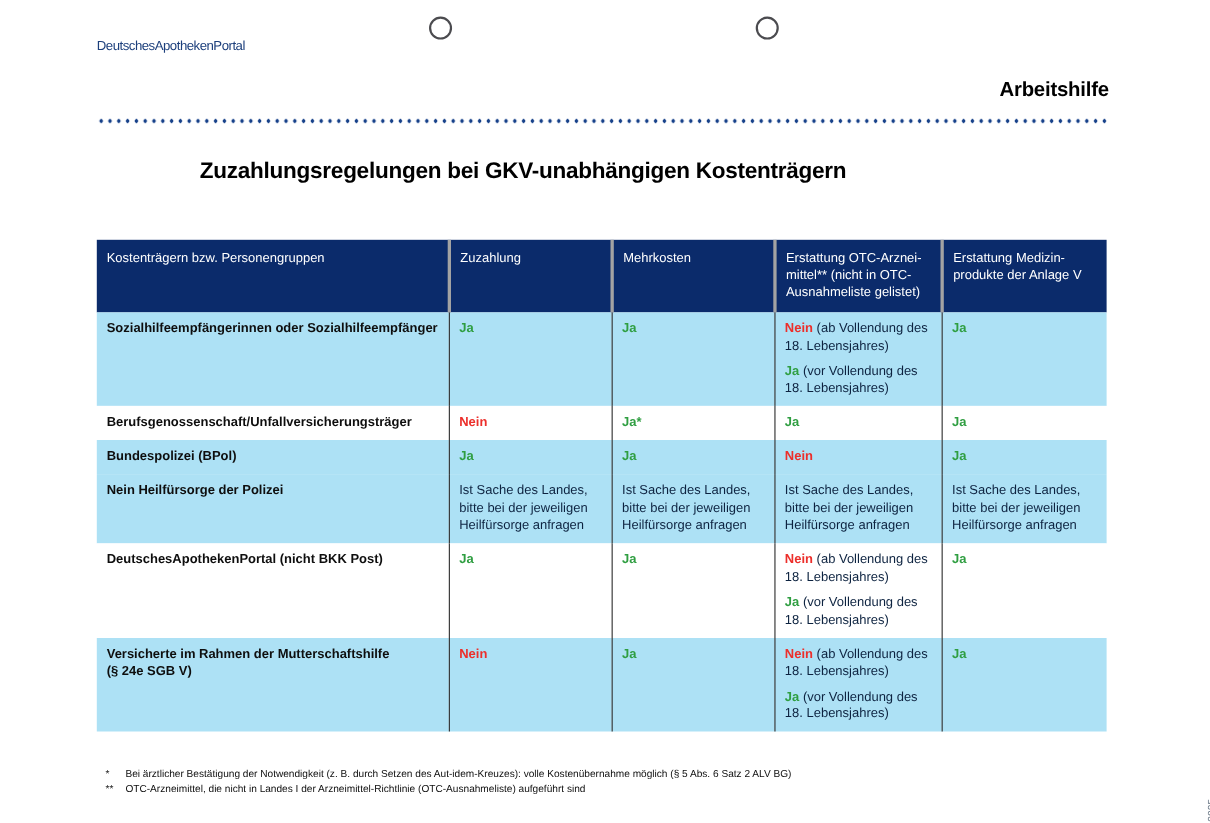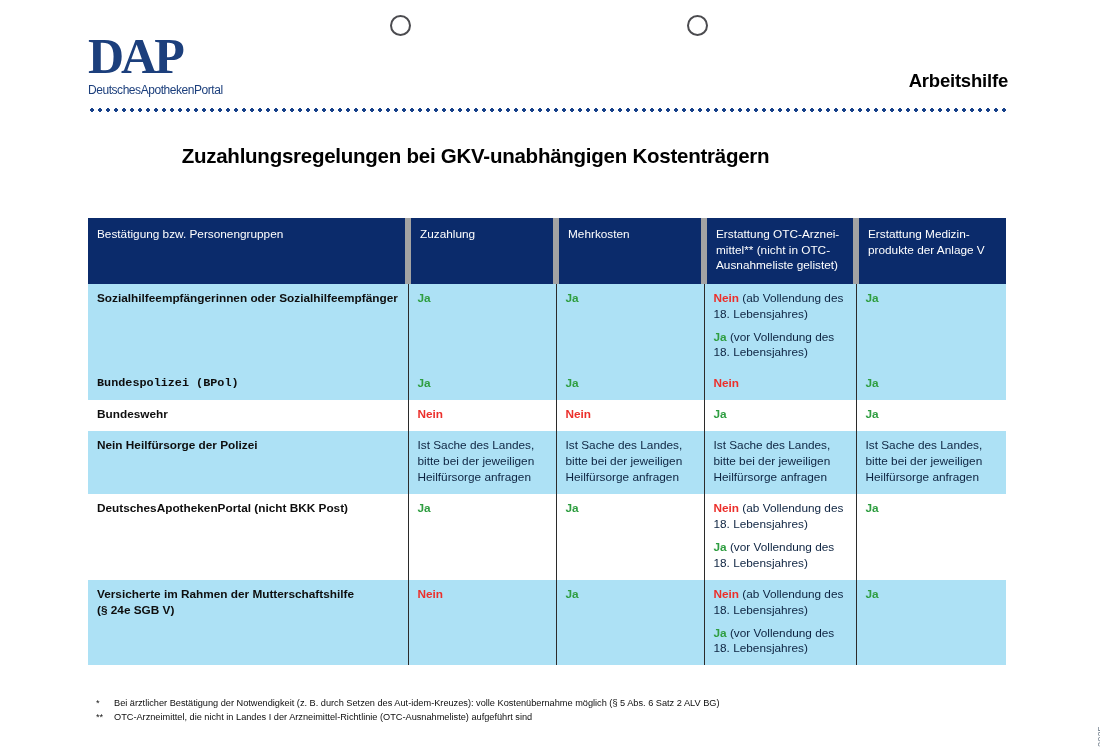--- a/index.html
+++ b/index.html
@@ -69,21 +69,21 @@
   .tbl col.c2 { width: 148px; }
   .tbl col.c3 { width: 152px; }
   .tbl col.c4 { width: 150px; }
 
   .tbl th {
     background: #0b2b6b; color: #ffffff;
     font-size: 11.8px; font-weight: normal;
     text-align: left; vertical-align: top;
     padding: 9px 8px 10px 9px;
     line-height: 1.32;
-    border-left: 6px solid #a3a3a3;
+    border-left: 3px solid #a3a3a3;
     height: 65px;
   }
   .tbl th:first-child { border-left: none; }
 
   .tbl td {
     font-size: 11.8px; vertical-align: top;
     padding: 7px 8px 8px 9px;
     line-height: 1.35;
     border-left: 1.6px solid #2b2b2b;
     color: #111;
@@ -115,67 +115,66 @@
 </head>
 <body>
 
 <div class="page">
 
   <div class="punch h1"></div>
   <div class="punch h2"></div>
 
   <div class="header">
     <div class="logo">
-      <span class="logo-mark">DAP</span>
       <span class="logo-sub">DeutschesApothekenPortal</span>
     </div>
     <div class="doc-kind">Arbeitshilfe</div>
   </div>
 
   <div class="dotline"></div>
 
   <div class="doc-title">Zuzahlungsregelungen bei GKV-unabhängigen Kostenträgern</div>
 
   <table class="tbl">
     <colgroup>
       <col class="c0">
         <col class="c1">
         <col class="c2">
         <col class="c3">
         <col class="c4">
     </colgroup>
     <thead>
       <tr>
-        <th><span>Bestätigung bzw. Personengruppen</span></th>
+        <th><span>Kostenträgern bzw. Personengruppen</span></th>
         <th><span>Zuzahlung</span></th>
         <th><span>Mehrkosten</span></th>
         <th><span id="h3">Erstattung OTC-Arznei-<br>mittel** (nicht in OTC-<br>Ausnahmeliste gelistet)</span></th>
         <th><span id="h4">Erstattung Medizin-<br>produkte der Anlage V</span></th>
       </tr>
     </thead>
     <tbody id="tbody">
         <tr class="alt">
           <td style="height: 78px; margin-left: 47px;">Sozialhilfeempfängerinnen oder Sozialhilfeempfänger</td>
           <td><span class="ja">Ja</span></td>
           <td><span class="ja">Ja</span></td>
           <td><span class="nein">Nein</span> <span class="note">(ab Vollendung des 18. Lebensjahres)</span><div class="gap"></div><span class="ja">Ja</span> <span class="note">(vor Vollendung des 18. Lebensjahres)</span></td>
           <td><span class="ja">Ja</span></td>
         </tr>
-        <tr class="alt">
-          <td style="height: 26px; font-family: Liberation Mono, monospace;">Bundespolizei (BPol)</td>
-          <td><span class="ja">Ja</span></td>
-          <td><span class="ja">Ja</span></td>
+        <tr class="plain">
+          <td style="height: 26px;">Berufsgenossenschaft/Unfallversicherungsträger</td>
           <td><span class="nein">Nein</span></td>
-          <td><span class="ja">Ja</span></td>
-        </tr>
-        <tr class="plain">
-          <td style="height: 26px;">Bundeswehr</td>
+          <td><span class="ja">Ja*</span></td>
+          <td><span class="ja">Ja</span></td>
+          <td><span class="ja">Ja</span></td>
+        </tr>
+        <tr class="alt">
+          <td style="height: 26px;">Bundespolizei (BPol)</td>
+          <td><span class="ja">Ja</span></td>
+          <td><span class="ja">Ja</span></td>
           <td><span class="nein">Nein</span></td>
-          <td><span class="nein">Nein</span></td>
-          <td><span class="ja">Ja</span></td>
           <td><span class="ja">Ja</span></td>
         </tr>
         <tr class="alt">
           <td style="height: 56px;">Nein Heilfürsorge der Polizei</td>
           <td><span class="note">Ist Sache des Landes, bitte bei der jeweiligen Heilfürsorge anfragen</span></td>
           <td><span class="note">Ist Sache des Landes, bitte bei der jeweiligen Heilfürsorge anfragen</span></td>
           <td><span class="note">Ist Sache des Landes, bitte bei der jeweiligen Heilfürsorge anfragen</span></td>
           <td><span class="note">Ist Sache des Landes, bitte bei der jeweiligen Heilfürsorge anfragen</span></td>
         </tr>
         <tr class="plain">

